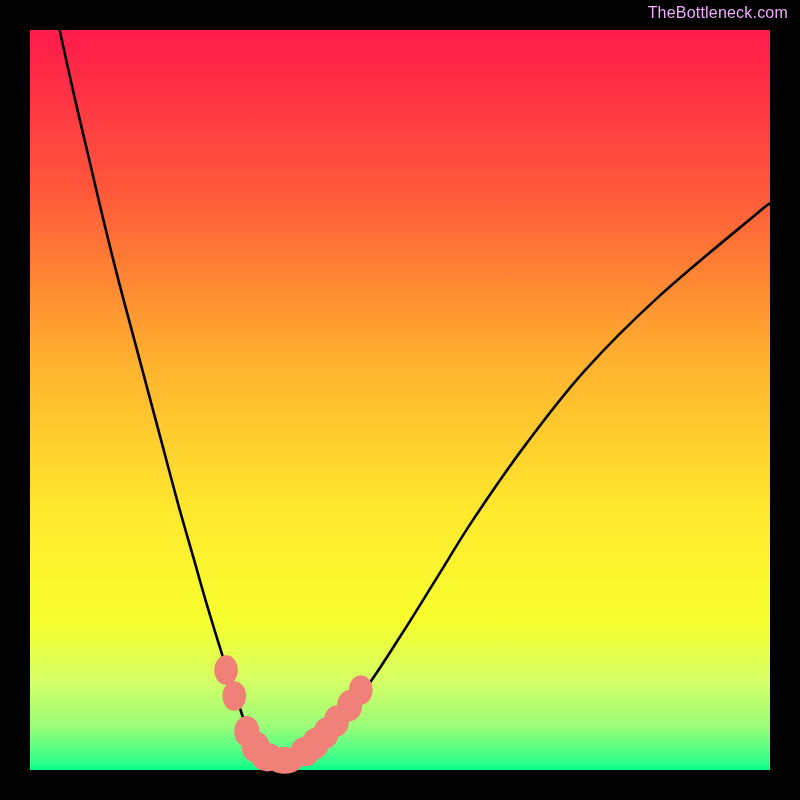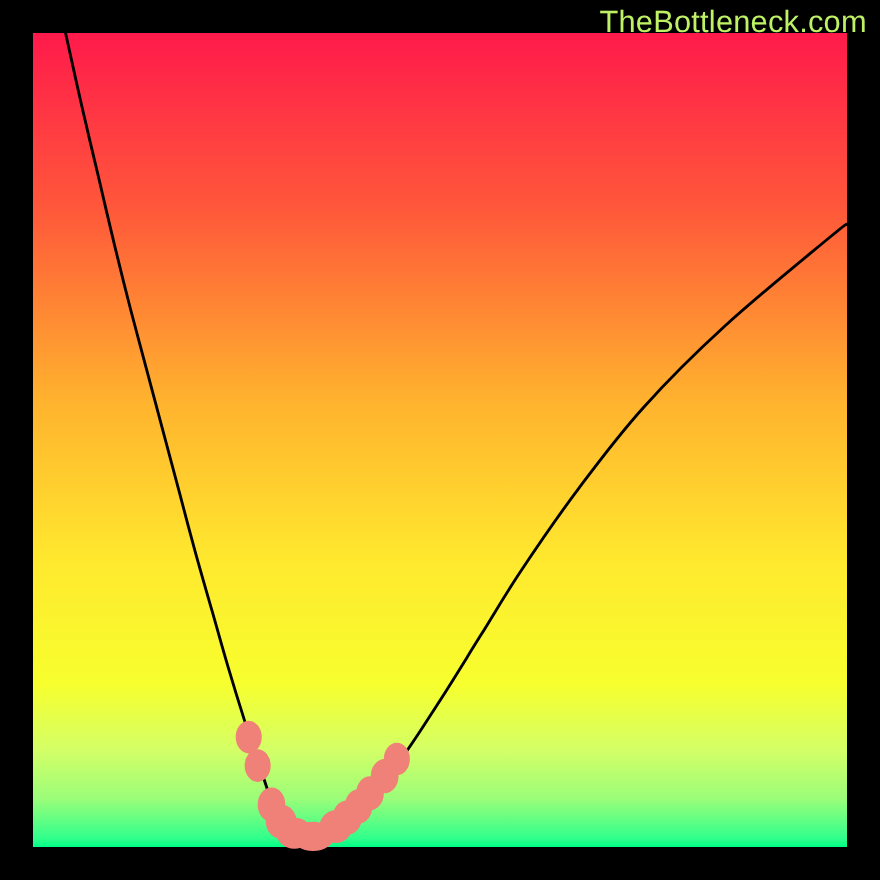--- a/index.html
+++ b/index.html
@@ -1,17 +1,17 @@
 <!DOCTYPE html>
 <html><head>
 <meta charset="utf-8">
 <style>
 html,body{margin:0;padding:0;width:800px;height:800px;background:#000;overflow:hidden;}
 .container{position:relative;width:800px;height:800px;}
-.watermark{position:absolute;top:4px;right:12px;color:#bef264;font-family:Arial,Helvetica,sans-serif;font-size:28px;font-weight:400;letter-spacing:0.2px;}
+.watermark{position:absolute;top:4px;right:12px;color:#f0abfc;font-family:Arial,Helvetica,sans-serif;font-size:16px;font-weight:400;letter-spacing:0.2px;}
 svg{display:block;}
 </style>
 </head>
 <body>
 <div class="container">
 
 <svg id="plot" width="800" height="800" viewBox="0 0 800 800">
   <defs>
     <linearGradient id="bg-grad" x1="0" y1="0" x2="0" y2="1">
           <stop offset="0%" stop-color="#ff1a4b"></stop>

